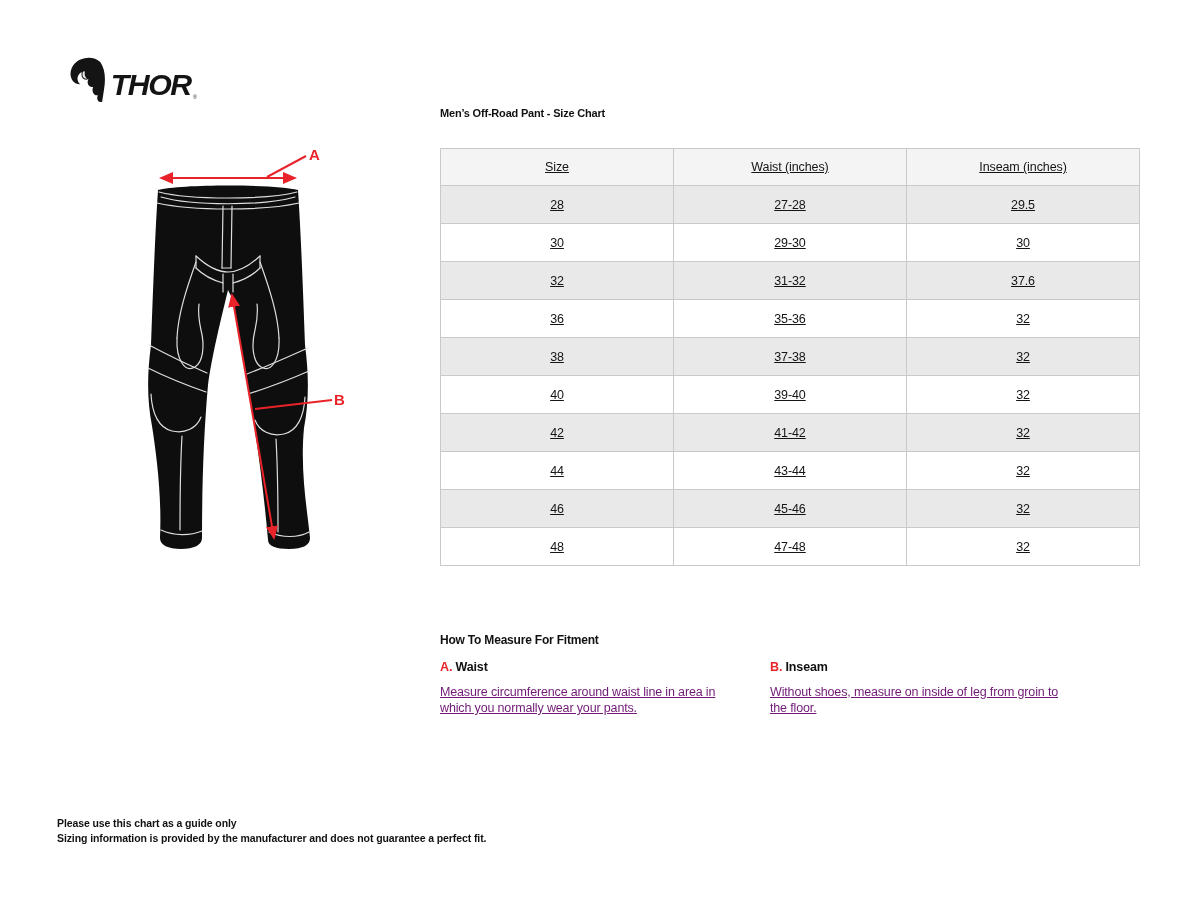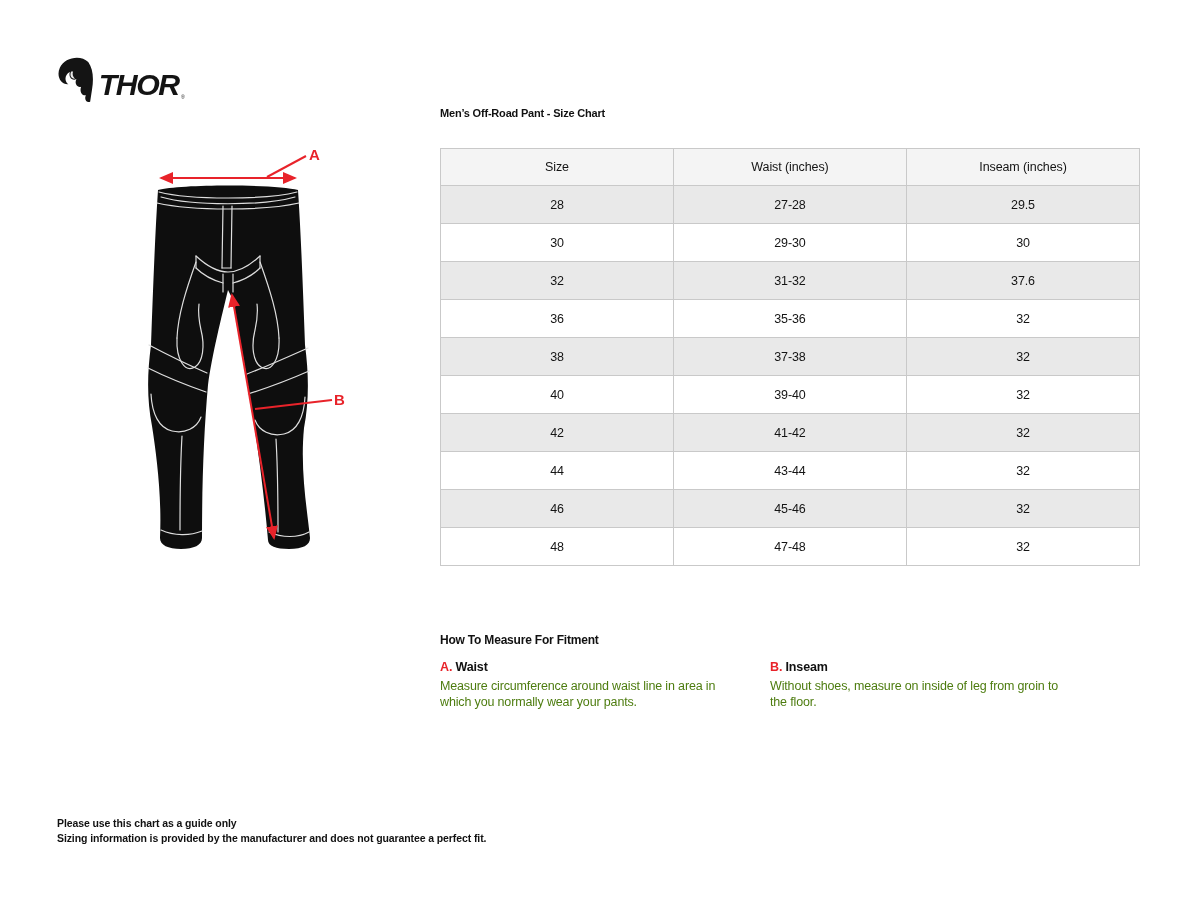--- a/index.html
+++ b/index.html
@@ -9,51 +9,51 @@
     --border:#b9b9b9;
     --inner-border:#c9c9c9;
     --text:#1a1a1a;
   }
   *{margin:0;padding:0;box-sizing:border-box;}
   html,body{background:#fff;}
   body{font-family:"Liberation Sans",sans-serif;color:var(--text);}
   .page{position:relative;width:1200px;height:900px;background:#ffffff;overflow:hidden;}
 
   
-  .logo{position:absolute;left:57px;top:56px;width:142px;height:50px;text-align:right;}
+  .logo{position:absolute;left:69px;top:56px;width:142px;height:50px;text-align:right;}
 
   
   .diagram{position:absolute;left:128px;top:140px;width:230px;height:430px;}
   .pants-fill{fill:#0e0e0e;stroke:none;}
   .seam{fill:none;stroke:#dedede;stroke-width:1.2;stroke-linecap:round;}
   .redline{fill:none;stroke:var(--red);stroke-width:2;}
   .redfill{fill:var(--red);}
   .red-label{fill:var(--red);font-family:"Liberation Sans",sans-serif;font-size:15px;font-weight:bold;}
 
   
   .title{position:absolute;left:440px;top:107px;font-size:11px;font-weight:bold;letter-spacing:-0.2px;color:#111;}
 
   
   .size-table{position:absolute;left:440px;top:148px;width:700px;border-collapse:collapse;table-layout:fixed;
     font-size:12.5px;color:#141414;}
   .size-table th,.size-table td{border:1px solid var(--inner-border);text-align:center;vertical-align:middle;
     height:38px;font-weight:normal;letter-spacing:-0.1px;}
-  .size-table{border:1px solid var(--border);}
+  .size-table{border:1px solid var(--border);text-decoration:underline;}
   .size-table thead th{background:var(--header-bg);height:37px;}
   .size-table tbody tr:nth-child(odd) td{background:var(--row-alt);}
   .size-table tbody tr:nth-child(even) td{background:#ffffff;}
 
   
   .howto-heading{position:absolute;left:440px;top:633px;font-size:12px;font-weight:bold;letter-spacing:-0.2px;color:#111;}
   .measure-item{position:absolute;top:659px;font-size:12.5px;letter-spacing:-0.15px;line-height:1.32;}
   .measure-item.item-a{left:440px;width:308px;}
   .measure-item.item-b{left:770px;width:292px;}
   .measure-label{font-weight:bold;color:#111;}
   .measure-letter{color:var(--red);font-weight:bold;}
-  .measure-text{margin-top:2px;color:#4d7c0f;}
+  .measure-text{margin-top:8px;color:#701a75;text-decoration:underline;}
 
   
   .footer{position:absolute;left:57px;top:816px;font-size:10.5px;font-weight:bold;letter-spacing:-0.1px;line-height:1.45;color:#111;}
 </style>
 </head>
 <body>
 
 <div class="page">
 
   <div class="logo">

